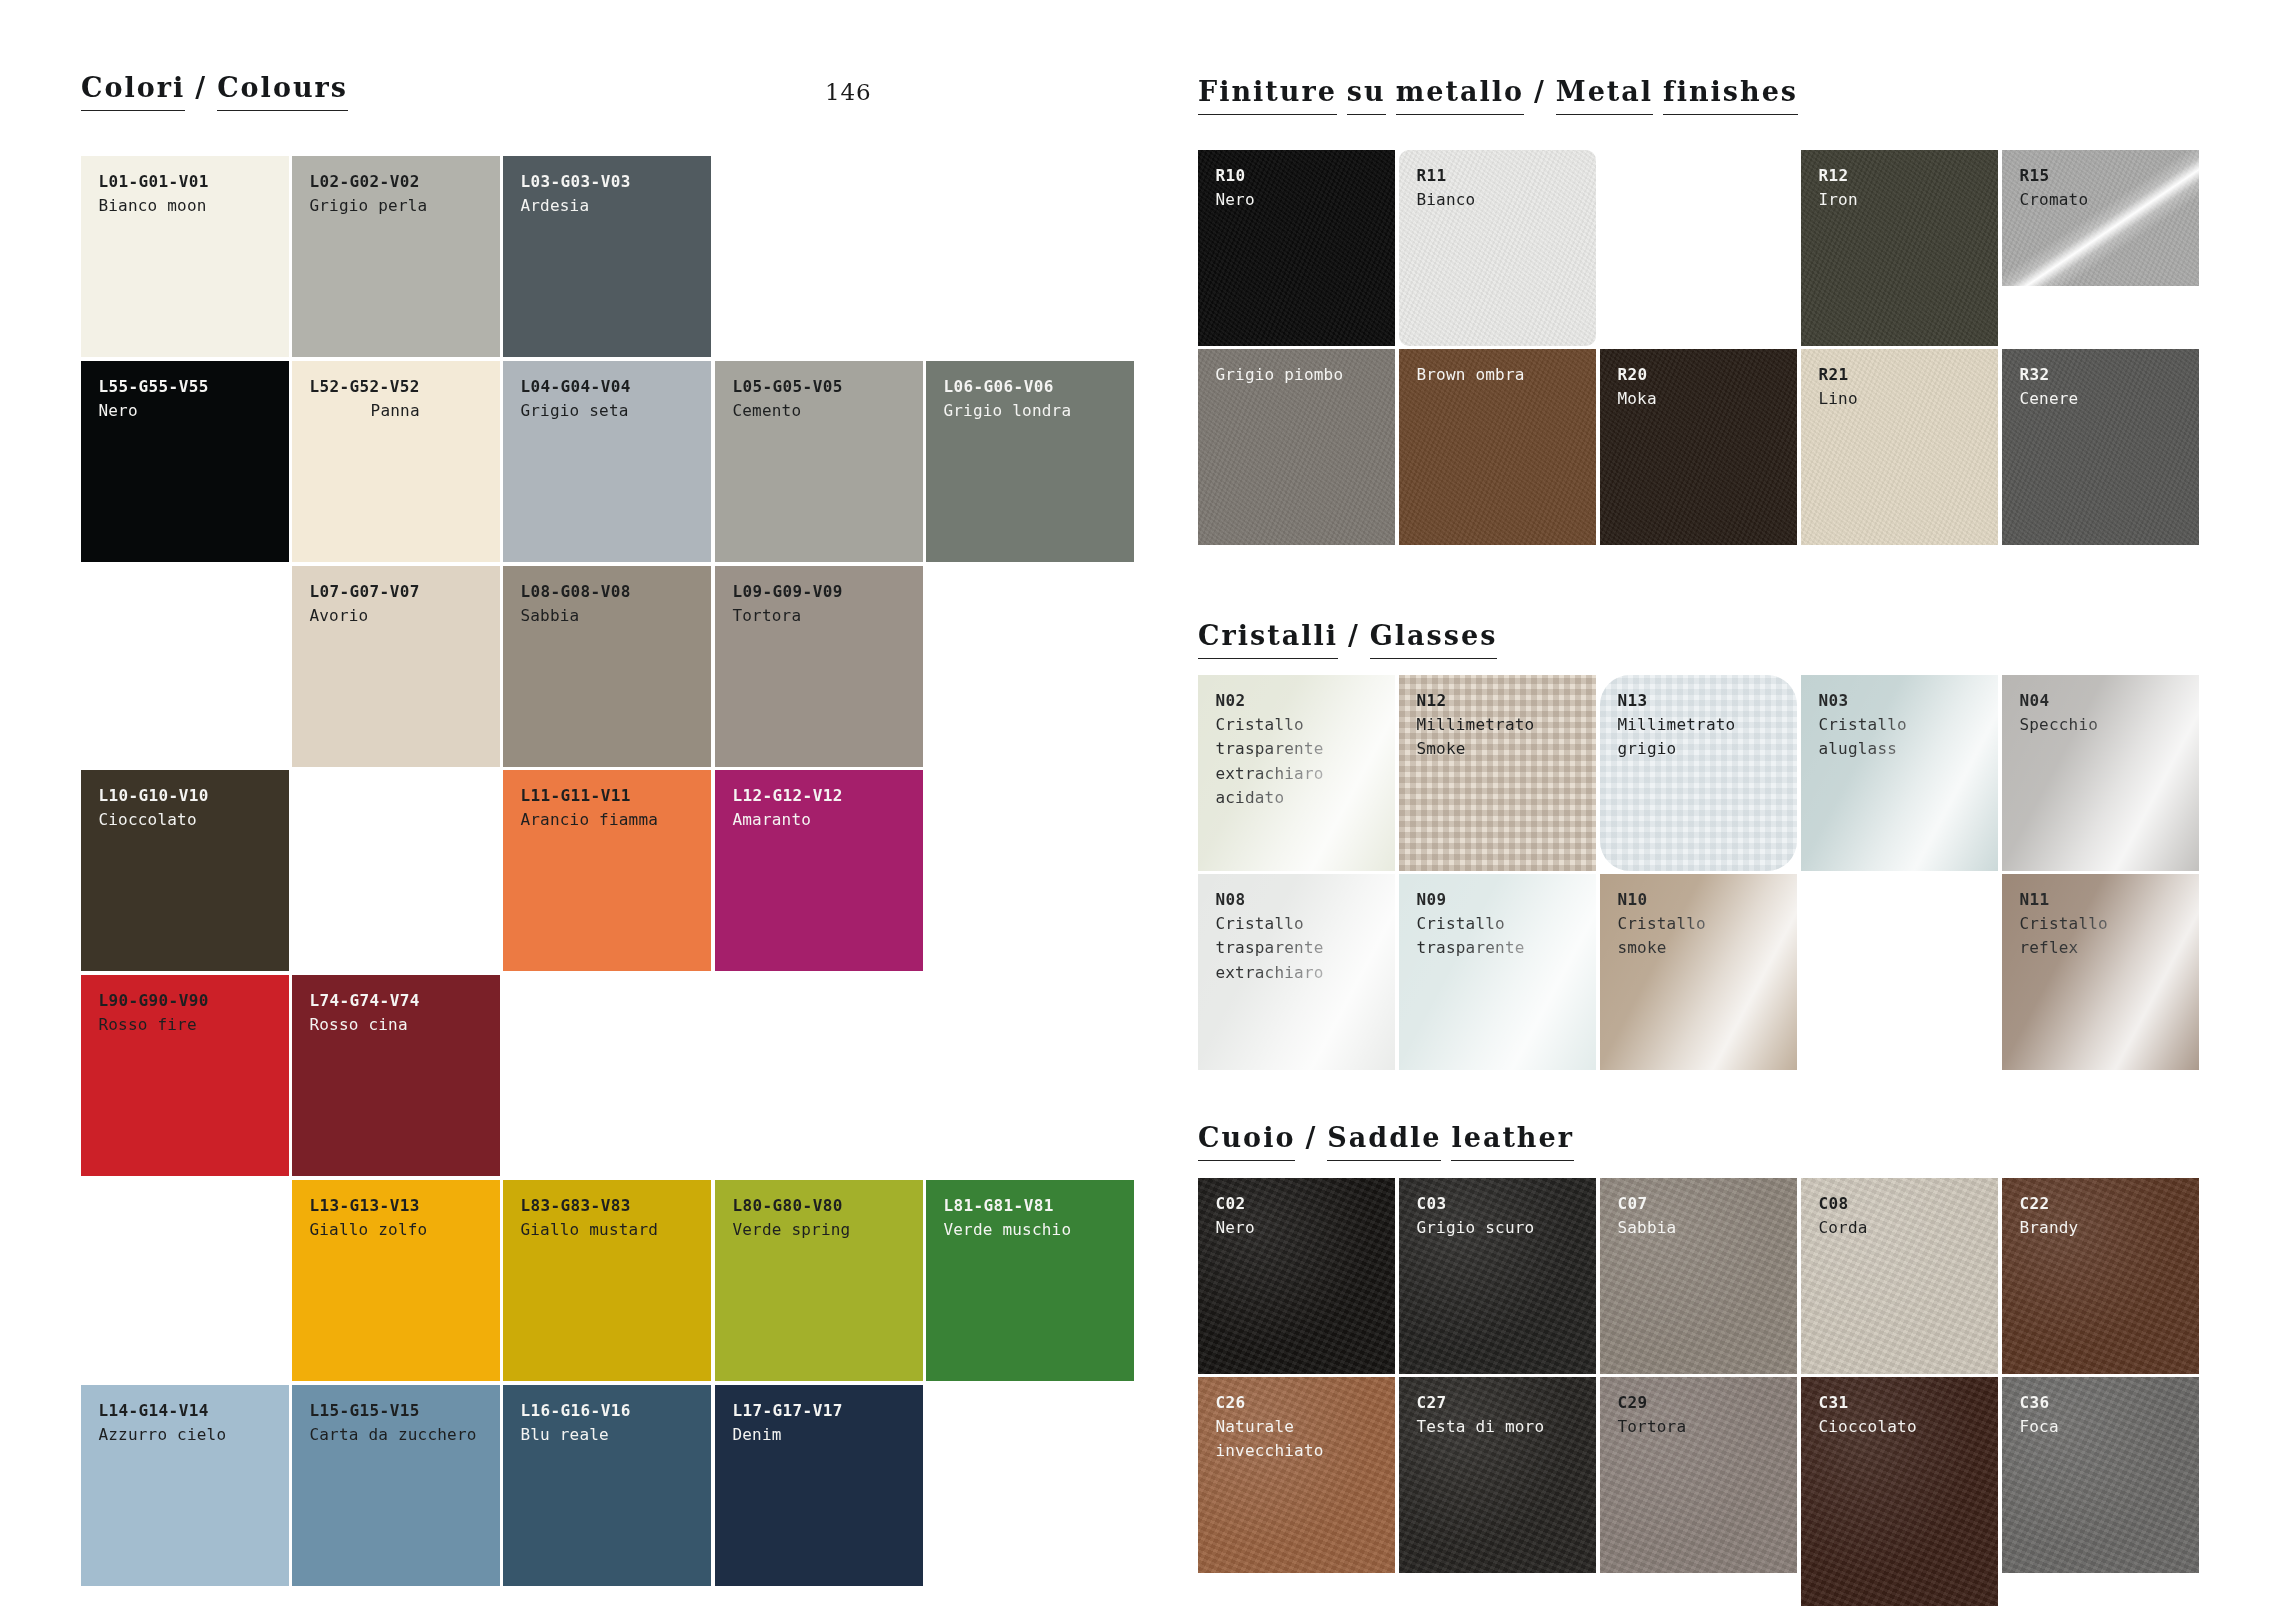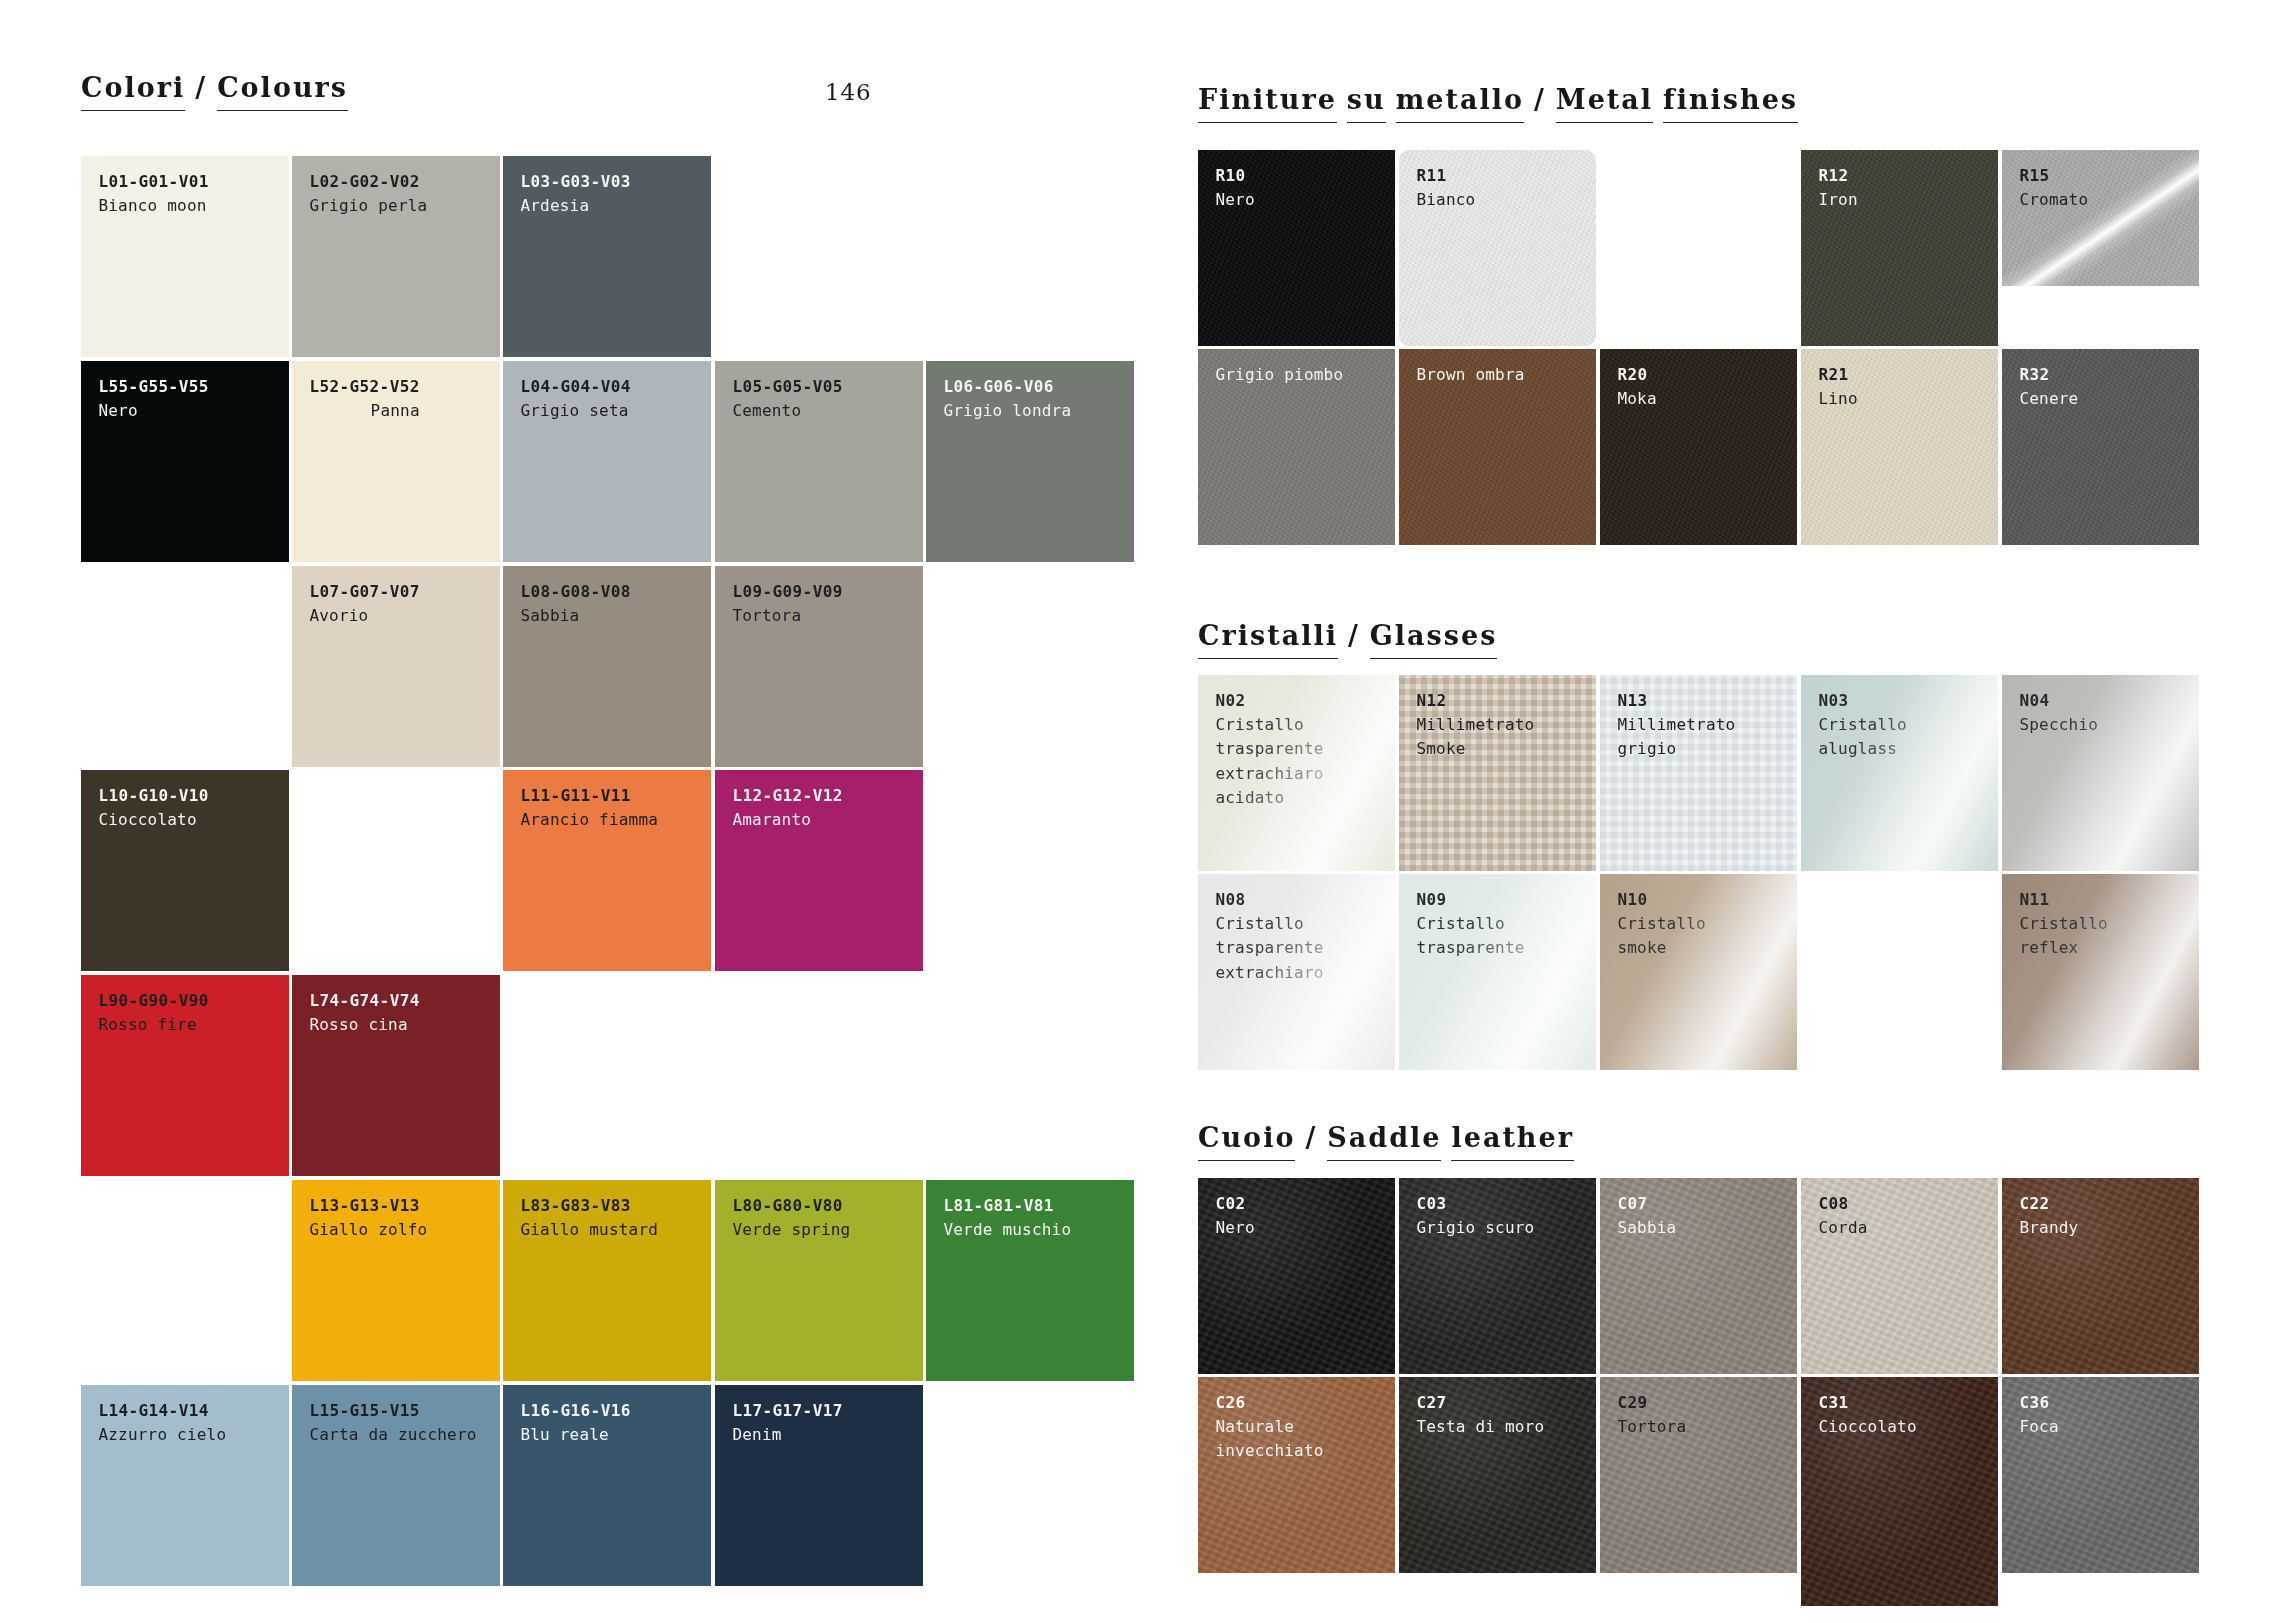--- a/index.html
+++ b/index.html
@@ -303,21 +303,21 @@
         </div>
       </div>
       <div class="cell light-txt" style="left: 634px; top: 1229px; width: 208px; height: 201px; background: rgb(30, 46, 69);">
         <div class="lbl">
           <span class="code">L17-G17-V17</span>
           <span class="nm">Denim</span>
         </div>
       </div>
     </div>
 
-  <div class="section-head" id="head-metal" style="position:absolute; left:1198px; top:84px;">
+  <div class="section-head" id="head-metal" style="position:absolute; left:1198px; top:76px;">
       <span class="w u">Finiture</span>
       <span class="sp"></span>
       <span class="w u">su</span>
       <span class="sp"></span>
       <span class="w u">metallo</span>
       <span class="sp"></span>
       <span class="slash">/</span>
       <span class="sp"></span>
       <span class="w u">Metal</span>
       <span class="sp"></span>
@@ -393,21 +393,21 @@
           <span class="code">N02</span>
           <span class="nm" style="white-space: normal; width: 138px; word-spacing: 92px;">Cristallo trasparente extrachiaro acidato</span>
         </div>
       </div>
       <div class="cell dark-txt tex-millim" style="left: 201px; top: 0px; width: 197px; height: 196px; background: rgb(230, 221, 209);">
         <div class="lbl">
           <span class="code">N12</span>
           <span class="nm" style="white-space: normal; width: 138px; word-spacing: 92px;">Millimetrato Smoke</span>
         </div>
       </div>
-      <div class="cell dark-txt tex-millim2" style="left: 402px; top: 0px; width: 197px; height: 196px; background: rgb(238, 242, 244);">
+      <div class="cell dark-txt tex-millim2" style="left: 402px; top: 0px; width: 197px; height: 196px; background: rgb(238, 242, 244); border-radius: 30px;">
         <div class="lbl">
           <span class="code">N13</span>
           <span class="nm" style="white-space: normal; width: 138px; word-spacing: 92px;">Millimetrato grigio</span>
         </div>
       </div>
       <div class="cell dark-txt tex-gloss" style="left: 603px; top: 0px; width: 197px; height: 196px; background: rgb(194, 210, 210);">
         <div class="lbl">
           <span class="code">N03</span>
           <span class="nm" style="white-space: normal; width: 138px; word-spacing: 92px;">Cristallo aluglass</span>
         </div>

